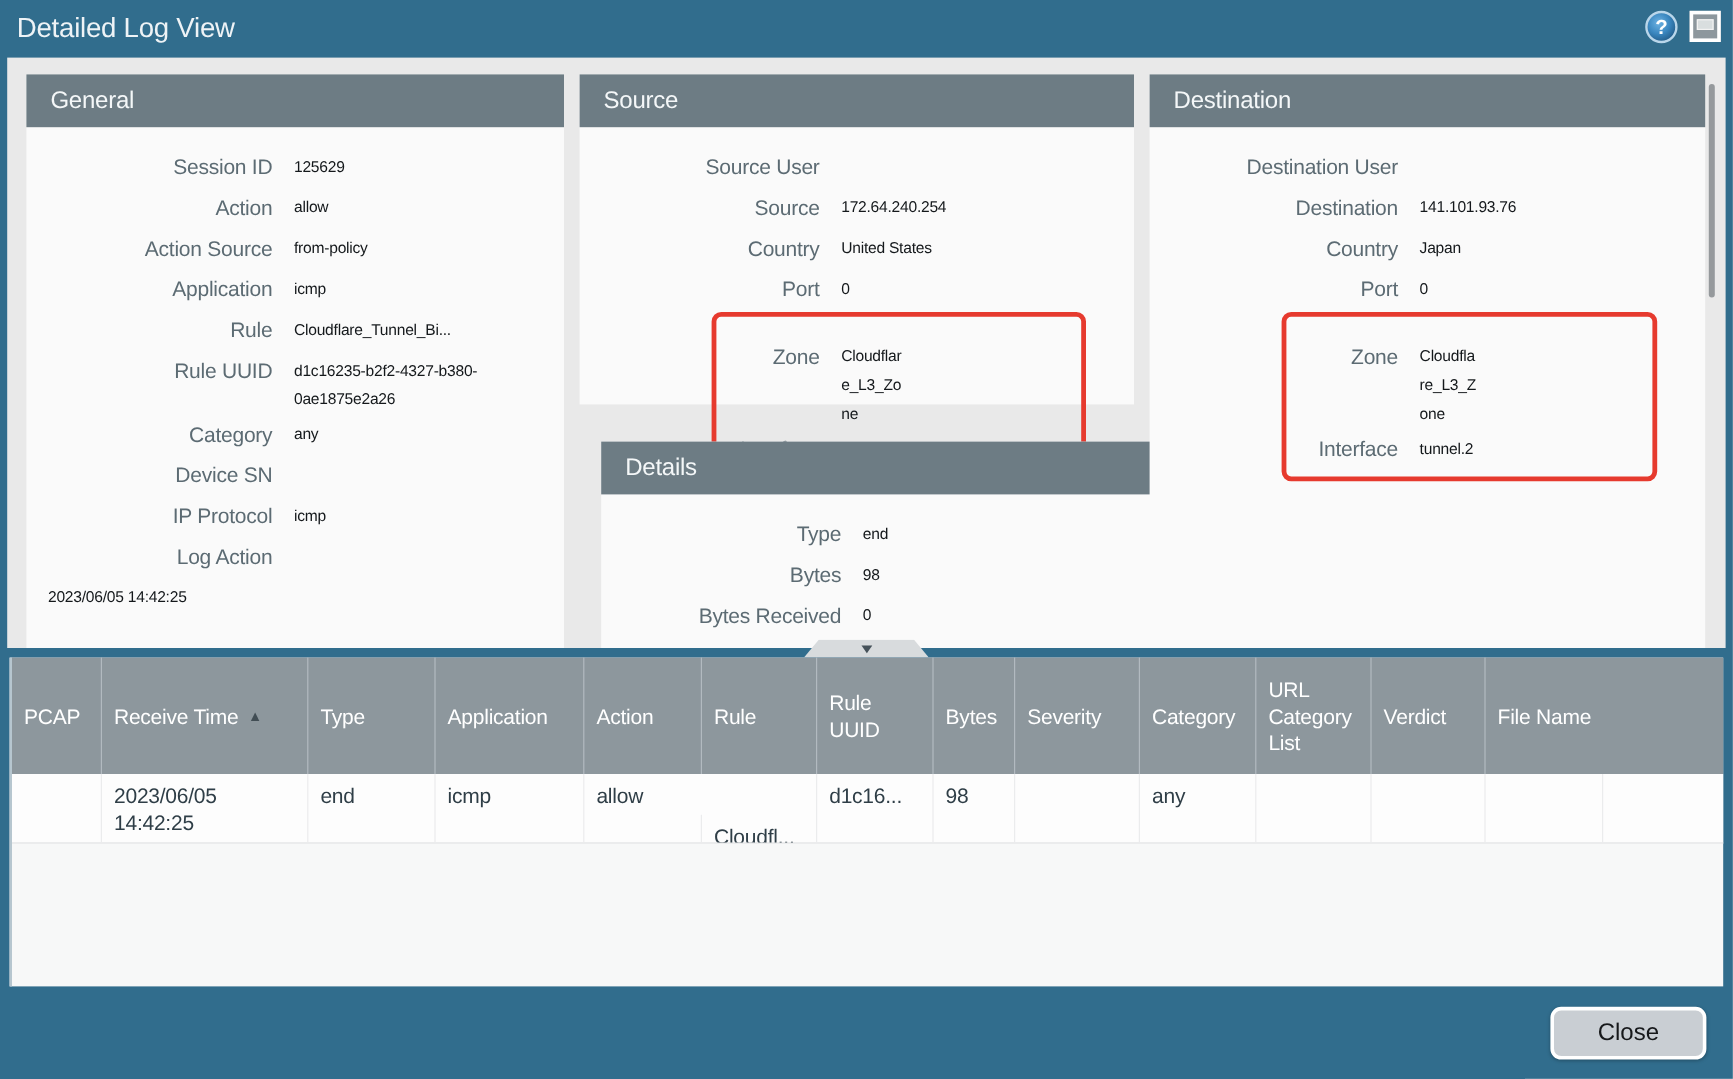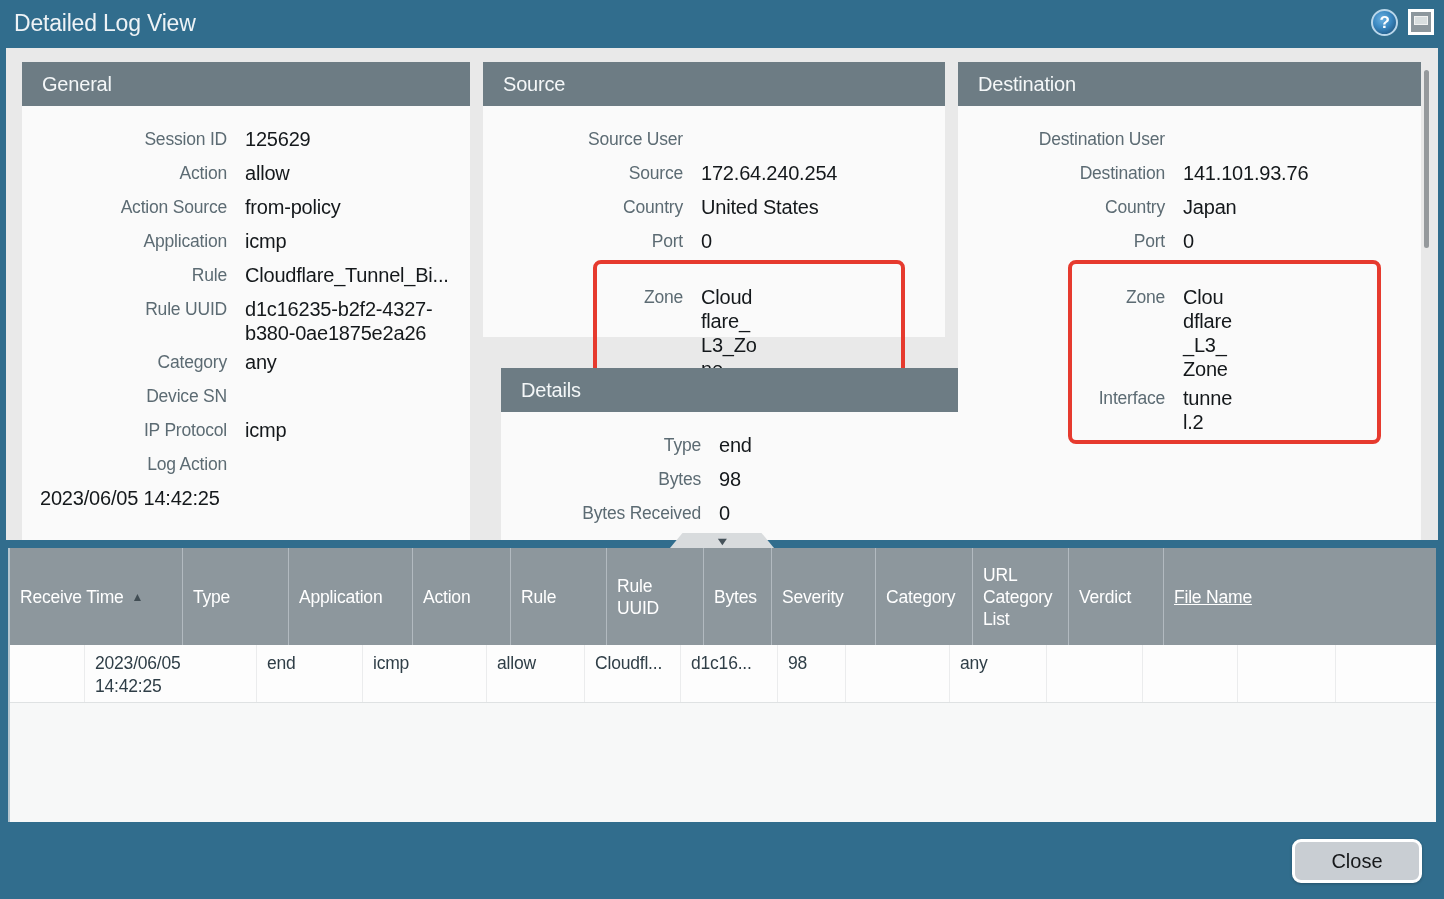--- a/index.html
+++ b/index.html
@@ -48,21 +48,21 @@
   #panel-source      { left:477px; top:14px;  width:462px; height:275px; --lw:200px; }
   #panel-details     { left:495px; top:320px; width:462px; height:210px; --lw:200px; }
   #panel-destination { left:952px; top:14px;  width:463px; height:540px; --lw:207px; }
 
   .field-row { display:flex; min-height:34px; padding:5px 0 0 0; }
   .field-label {
     width:var(--lw); text-align:right; color:#5c6b73; font-size:17.5px; line-height:24px;
     flex-shrink:0;
   }
   .field-value {
-    margin-left:18px; color:#14181b; font-size:20px; line-height:24px;
+    margin-left:18px; color:#14181b; font-size:13px; line-height:24px;
     max-width:calc(100% - var(--lw) - 36px); word-wrap:break-word;
   }
   .hl-box {
     border:4px solid #e63a2e; border-radius:8px;
     margin:2px 40px 2px 110px; padding:16px 6px 6px 6px;
   }
   .hl-box .field-label { width:calc(var(--lw) - 120px); }
 
   
   .collapse-tab {
@@ -79,21 +79,21 @@
     background:#f7f8f8; z-index:5; border-left:2px solid #b6c6cf;
     display:flex; flex-direction:column;
   }
   .thead { display:flex; height:97px; background:#8d979d; flex-shrink:0; }
   .th {
     color:#fff; font-size:17.5px; line-height:22px; padding:6px 10px;
     display:flex; align-items:center; border-left:1px solid #b2bac0; flex-shrink:0;
     cursor:pointer;
   }
   .th:first-child { border-left:none; }
-  .th.last { flex:1;text-decoration:underline; }
+  .th.last { flex:1; }
   .sort-icon { font-size:12px; color:#414d54; margin-left:8px; }
   .trow { display:flex; height:58px; background:#fdfdfd; border-bottom:1px solid #dfe2e3; cursor:pointer; }
   .td {
     color:#2f3e47; font-size:17.5px; line-height:23px; padding:7px 10px;
     border-left:1px solid #ebeced; flex-shrink:0; overflow:hidden;
   }
   .td:first-child { border-left:none; }
   .td.last { flex:1; }
 
   
@@ -245,20 +245,23 @@
   </div>
   <div class="scroll-thumb"></div>
 </div>
 
 <div class="collapse-tab">
   <span class="glyph">▼</span>
 </div>
 
 <div class="logtable">
   <div class="thead">
+      <div class="th" style="width: 74px;">
+        <div class="th-label">PCAP</div>
+      </div>
       <div class="th" style="width: 172px;">
         <div class="th-label">Receive Time</div>
         <div class="sort-icon">▲</div>
       </div>
       <div class="th" style="width: 106px;">
         <div class="th-label">Type</div>
       </div>
       <div class="th" style="width: 124px;">
         <div class="th-label">Application</div>
       </div>
@@ -290,21 +293,21 @@
         <div class="th-label">File Name</div>
       </div>
     </div>
   <div class="tbody">
       <div class="trow">
         <div class="td" style="width: 74px;"></div>
         <div class="td" style="width: 172px;">2023/06/05 14:42:25</div>
         <div class="td" style="width: 106px;">end</div>
         <div class="td" style="width: 124px;">icmp</div>
         <div class="td" style="width: 98px;">allow</div>
-        <div class="td" style="width: 96px;">Cloudfl...</div>
+        <div class="td" style="width: 96px; margin-top: 34px;">Cloudfl...</div>
         <div class="td" style="width: 97px;">d1c16...</div>
         <div class="td" style="width: 68px;">98</div>
         <div class="td" style="width: 104px;"></div>
         <div class="td" style="width: 97px;">any</div>
         <div class="td" style="width: 96px;"></div>
         <div class="td" style="width: 95px;"></div>
         <div class="td" style="width: 98px;"></div>
         <div class="td last" style="width: 105px;"></div>
       </div>
     </div>

